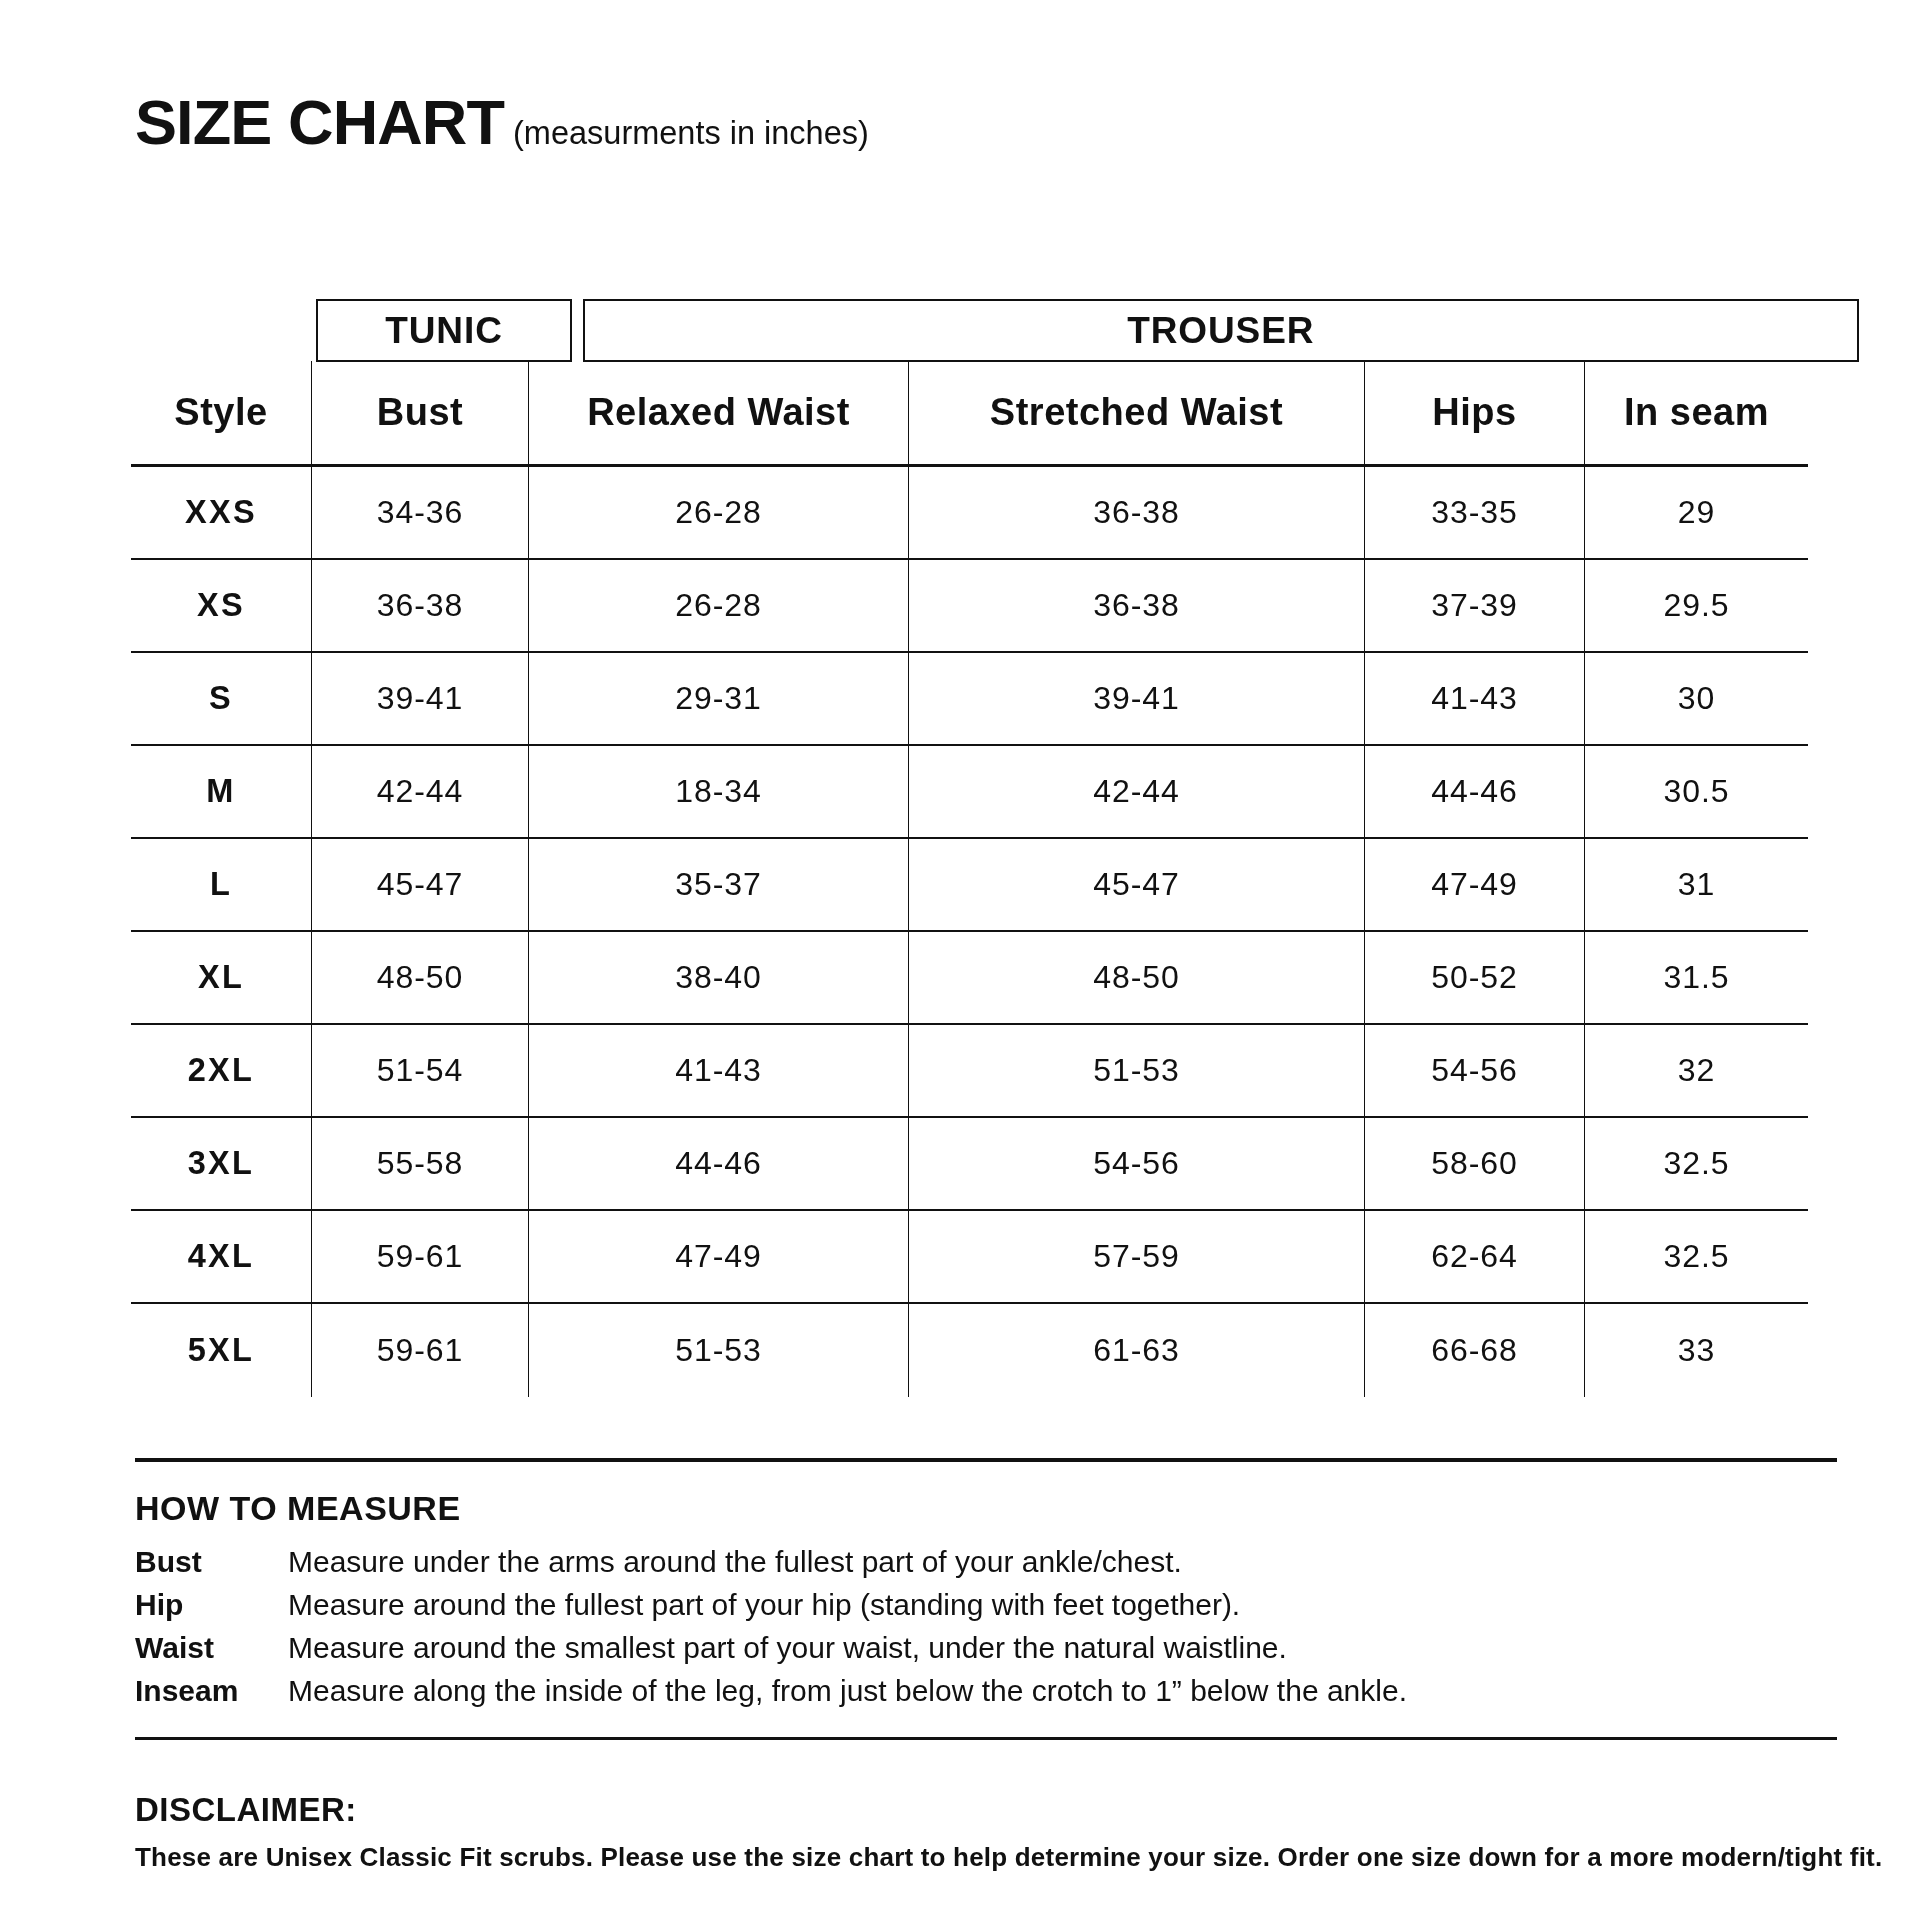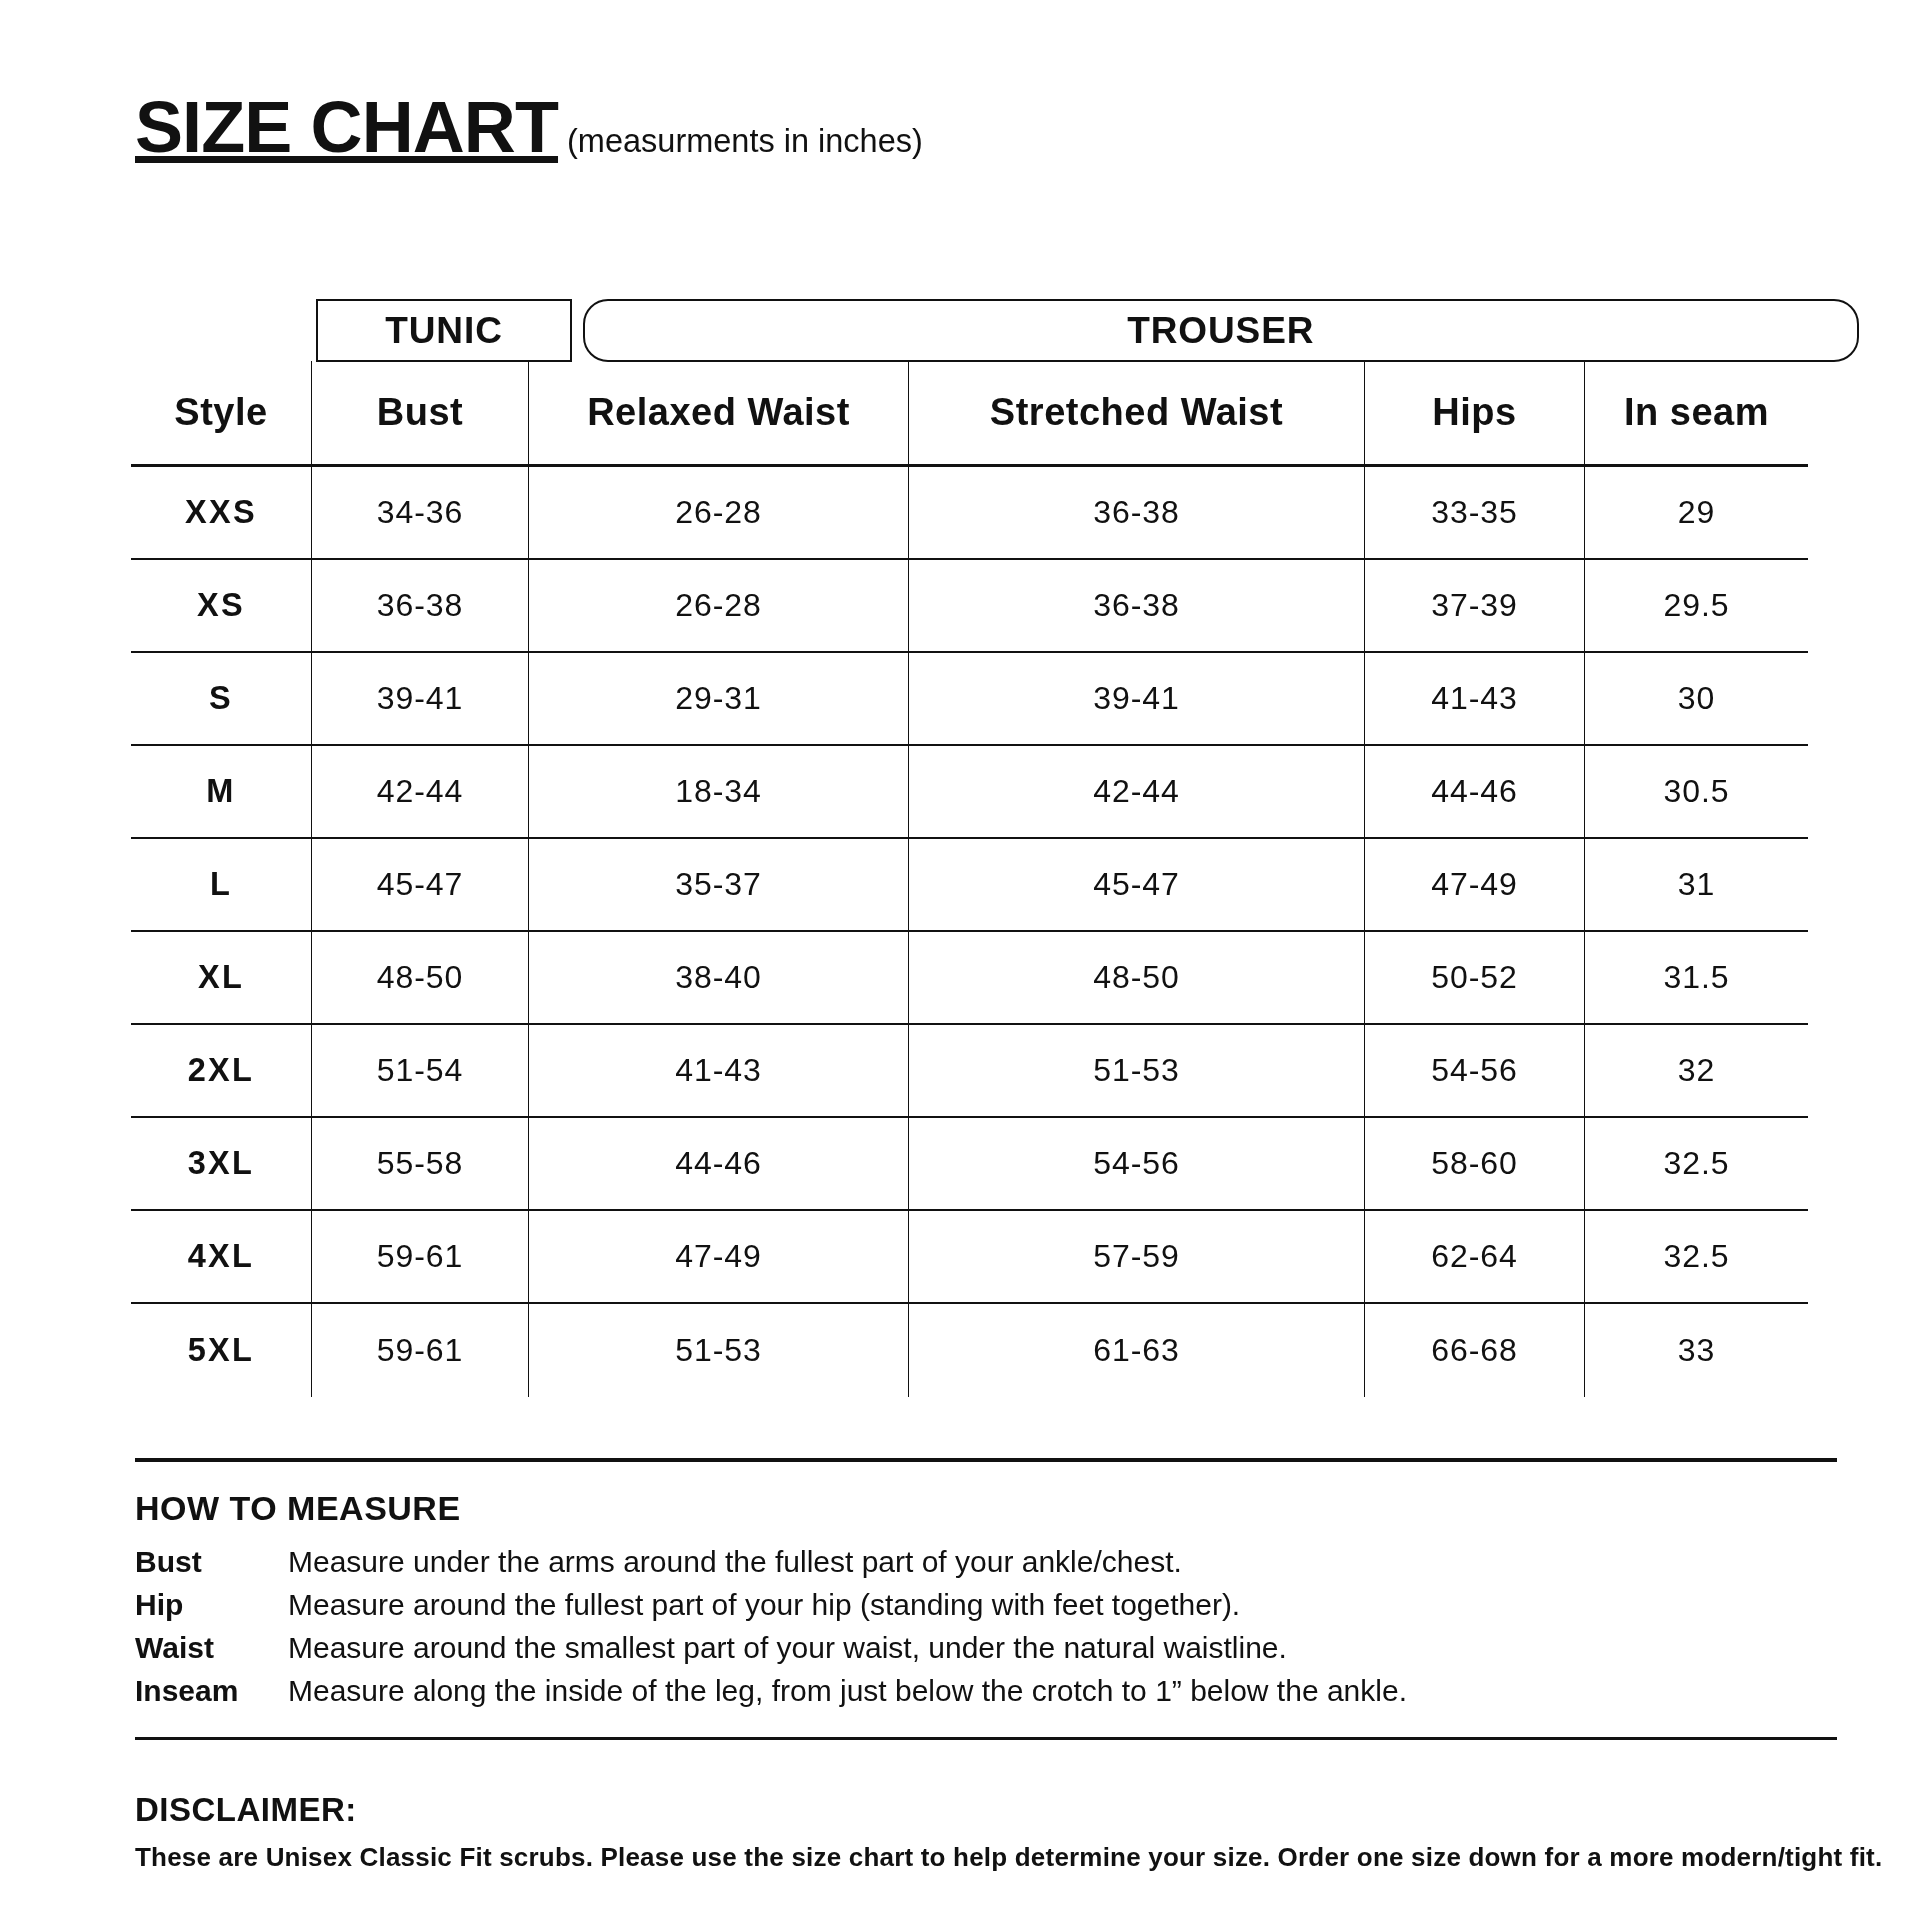--- a/index.html
+++ b/index.html
@@ -10,38 +10,38 @@
     position: relative;
   }
   .page { position: absolute; inset: 0; background: #ffffff; }
 
   
   .title-row {
     position: absolute; left: 135px; top: 88px;
     display: flex; align-items: baseline;
   }
   .title-row h1 {
-    font-size: 72px; font-weight: 900; letter-spacing: -0.9px; line-height: 1.1; text-decoration: underline;
+    font-size: 63px; font-weight: 900; letter-spacing: -0.9px; line-height: 1.1;
   }
   .title-row .subtitle {
     font-size: 32.5px; font-weight: 400; margin-left: 9px; letter-spacing: 0px;
   }
 
   
   .group-row {
     position: absolute; left: 316px; top: 299px;
     display: flex; gap: 10.8px;
   }
   .group-box {
     height: 63px; border: 2.3px solid #111;
     display: flex; align-items: center; justify-content: center;
     font-size: 37px; font-weight: 700; letter-spacing: 0.9px;
   }
   .group-box.tunic   { width: 256px; }
-  .group-box.trouser { width: 1276px; border-radius: 25px; }
+  .group-box.trouser { width: 1276px; }
 
   
   .size-table {
     position: absolute; left: 131px; top: 361px; width: 1677px;
     display: grid;
     grid-template-columns: 181px 217px 380px 456px 220px 223px;
   }
   .trow { display: contents; }
   .cell {
     display: flex; align-items: center; justify-content: center;

